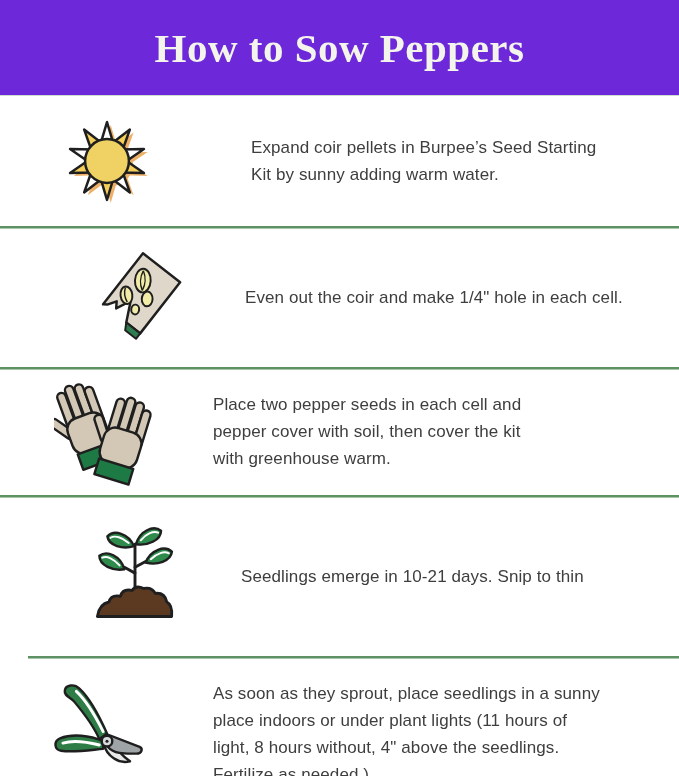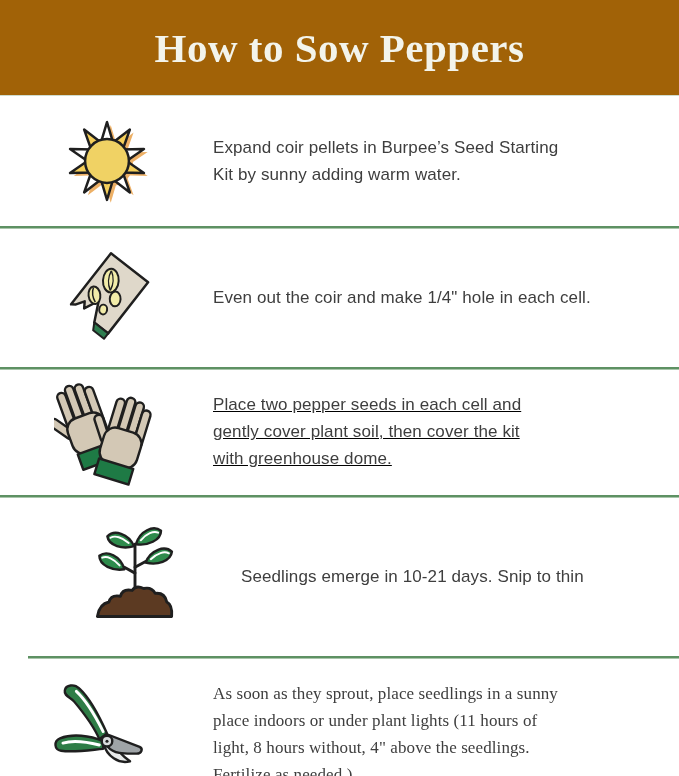--- a/index.html
+++ b/index.html
@@ -2,36 +2,36 @@
 <html><head>
 <meta charset="utf-8">
 <style>
   html,body{margin:0;padding:0;}
   body{
     width:679px;height:776px;background:#ffffff;overflow:hidden;
     font-family:"Liberation Sans", sans-serif;
   }
   .page{width:679px;height:776px;display:flex;flex-direction:column;}
   .banner{
-    height:97px;background:#a16207;display:flex;align-items:center;justify-content:center;
+    height:97px;background:#6d28d9;display:flex;align-items:center;justify-content:center;
     box-sizing:border-box;box-shadow:0 1px 0 #cfdccf;
   }
   .banner h1{
     margin:0;font-family:"Liberation Serif", serif;font-weight:700;
     font-size:41px;color:#F3F4EB;letter-spacing:0.5px;
   }
   .row{
     display:flex;align-items:center;box-sizing:border-box;width:679px;
   }
   .row.divided{border-bottom:2px solid #5E9163;box-shadow:0 1px 0 #A9C6AB;}
-  .row-1{height:135px;}
-  .row-2{height:143px;}
-  .row-3{height:130px;text-decoration:underline;}
+  .row-1{height:135px;gap:38px;}
+  .row-2{height:143px;padding-left:32px;}
+  .row-3{height:130px;}
   .row-4{height:164px;margin-left:28px;}
-  .row-5{height:118px;align-items:flex-start;font-family:Liberation Serif, serif;}
+  .row-5{height:118px;align-items:flex-start;}
   .icon-box{
     width:213px;min-width:213px;display:flex;align-items:center;justify-content:center;
   }
   .row-5 .icon-box{margin-top:18px;}
   .row-5 .text{margin-top:22px;}
   .text{flex:1;padding-right:16px;}
   .line{
     font-size:17px;line-height:27px;color:#3E3E3E;letter-spacing:0.1px;white-space:nowrap;
   }
   svg{display:block;}
@@ -134,22 +134,22 @@
             <rect x="37" y="8" width="9" height="40" rx="4.5"></rect>
             <rect x="-8" y="26" width="9" height="30" rx="4.5" transform="rotate(-35 -3 32)"></rect>
             <rect x="6" y="34" width="40" height="38" rx="12"></rect>
           </g>
           <rect x="8" y="70" width="37" height="17" fill="#1E7A45"></rect>
         </g>
       </svg>
     </div>
     <div class="text">
       <div class="line">Place two pepper seeds in each cell and</div>
-      <div class="line">gently cover plant soil, then cover the kit</div>
-      <div class="line">with greenhouse dome.</div>
+      <div class="line">pepper cover with soil, then cover the kit</div>
+      <div class="line">with greenhouse warm.</div>
     </div>
   </section>
 
   <section class="row row-4 divided">
     <div class="icon-box">
       <svg width="106" height="106" viewBox="0 0 110 110">
         <defs>
           <g id="leaf">
             <path d="M0,0 C4,-14 18,-20 26,-14 C26,-4 12,2 0,0 Z" fill="#2E8B4C" stroke="#1F1F1F" stroke-width="2.5" stroke-linejoin="round"></path>
             <path d="M5,-4 C11,-11 18,-14 23,-12" fill="none" stroke="#FFFFFF" stroke-width="2" stroke-linecap="round"></path>

